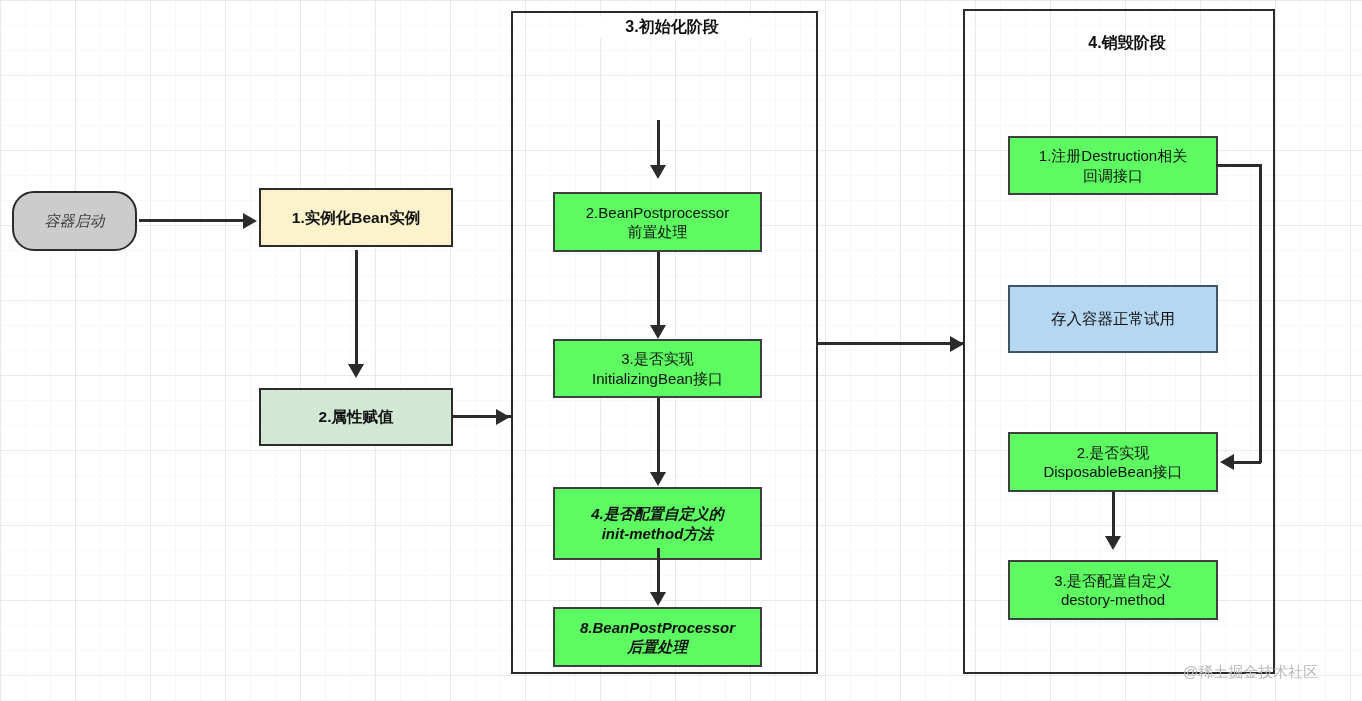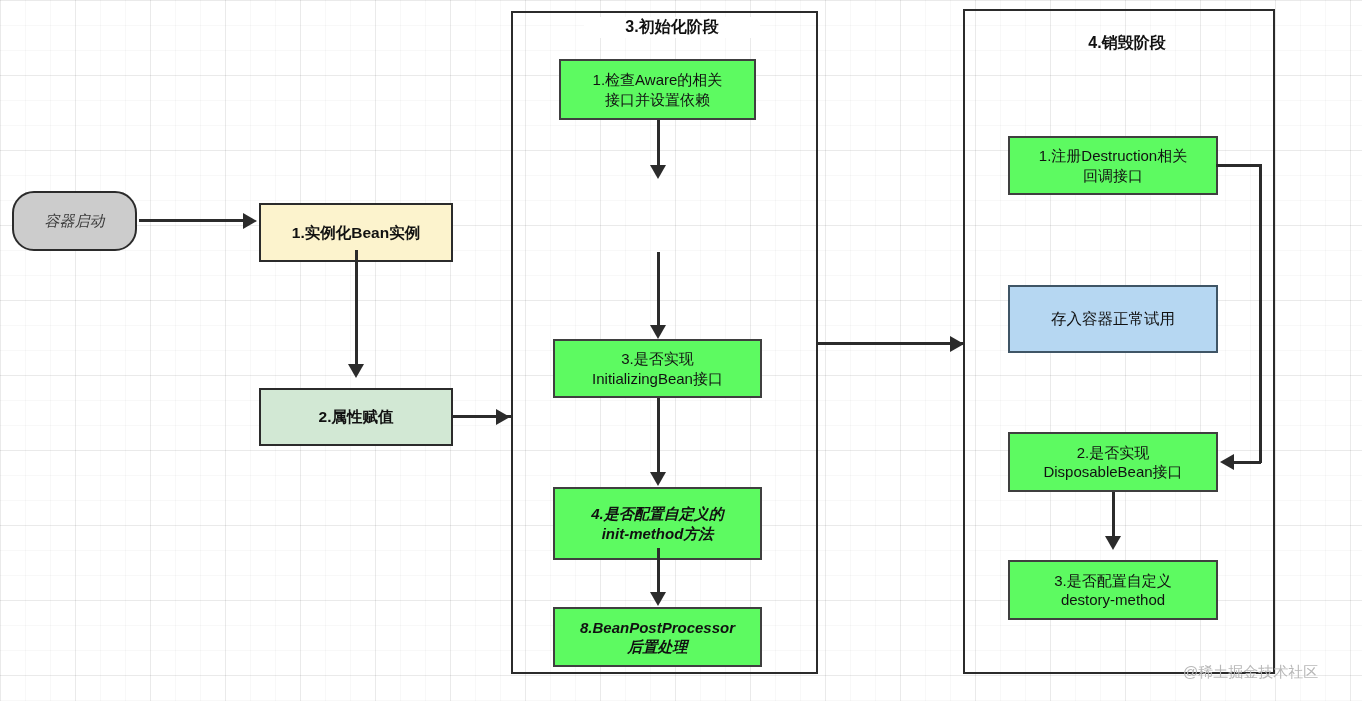--- a/index.html
+++ b/index.html
@@ -131,39 +131,39 @@
 </head>
 <body>
 
 <div id="canvas">
 
   <div class="node start-node" style="left:12px; top:191px; width:125px; height:60px;font-style:italic;">容器启动</div>
 
   <div class="edge edge-h" style="left:139px; top:219px; width:111px;"></div>
   <div class="arrow arrow-right" style="left:243px; top:213px;"></div>
 
-  <div class="node yellow-node" style="left:259px; top:203px; width:194px; height:59px;">1.实例化Bean实例</div>
+  <div class="node yellow-node" style="left:259px; top:188px; width:194px; height:59px;">1.实例化Bean实例</div>
 
   <div class="edge edge-v" style="left:355px; top:250px; height:123px;"></div>
   <div class="arrow arrow-down" style="left:348px; top:364px;"></div>
 
   <div class="node mint-node" style="left:259px; top:388px; width:194px; height:58px;">2.属性赋值</div>
 
   <div class="edge edge-h" style="left:453px; top:415px; width:58px;"></div>
   <div class="arrow arrow-right" style="left:496px; top:409px;"></div>
 
   <div class="container-box" style="left:511px; top:11px; width:307px; height:663px;"></div>
   <div class="container-title" style="left:584px; top:17px; width:160px;">3.初始化阶段</div>
 
-  <div class="node green-node" style="left:559px; top:59px; width:197px; height:61px;">1.检查Aware的相关
-接口并设置依赖</div>
 
   <div class="edge edge-v" style="left:657px; top:120px; height:54px;"></div>
   <div class="arrow arrow-down" style="left:650px; top:165px;"></div>
 
+  <div class="node green-node" style="left:553px; top:192px; width:209px; height:60px;">2.BeanPostprocessor
+前置处理</div>
 
   <div class="edge edge-v" style="left:657px; top:252px; height:82px;"></div>
   <div class="arrow arrow-down" style="left:650px; top:325px;"></div>
 
   <div class="node green-node" style="left:553px; top:339px; width:209px; height:59px;">3.是否实现
 InitializingBean接口</div>
 
   <div class="edge edge-v" style="left:657px; top:398px; height:83px;"></div>
   <div class="arrow arrow-down" style="left:650px; top:472px;"></div>
 

